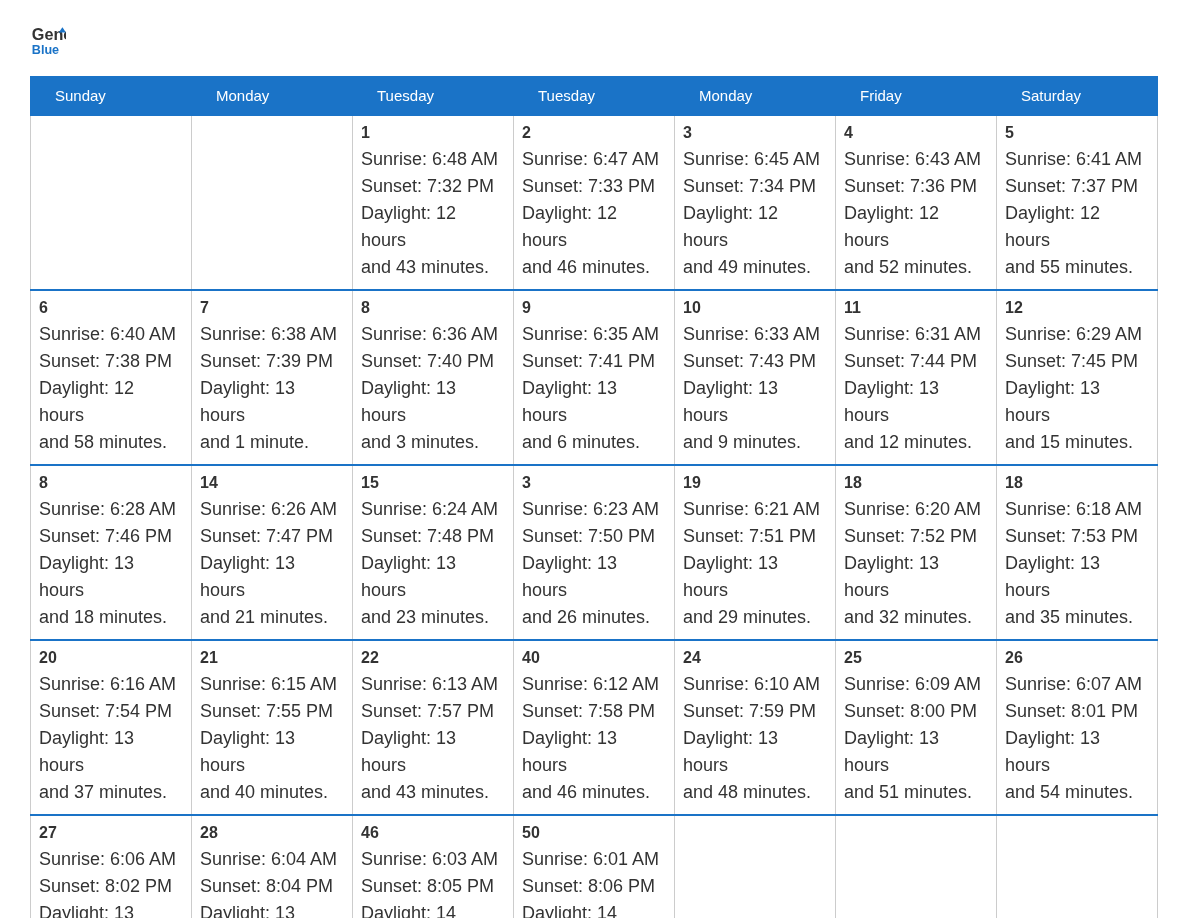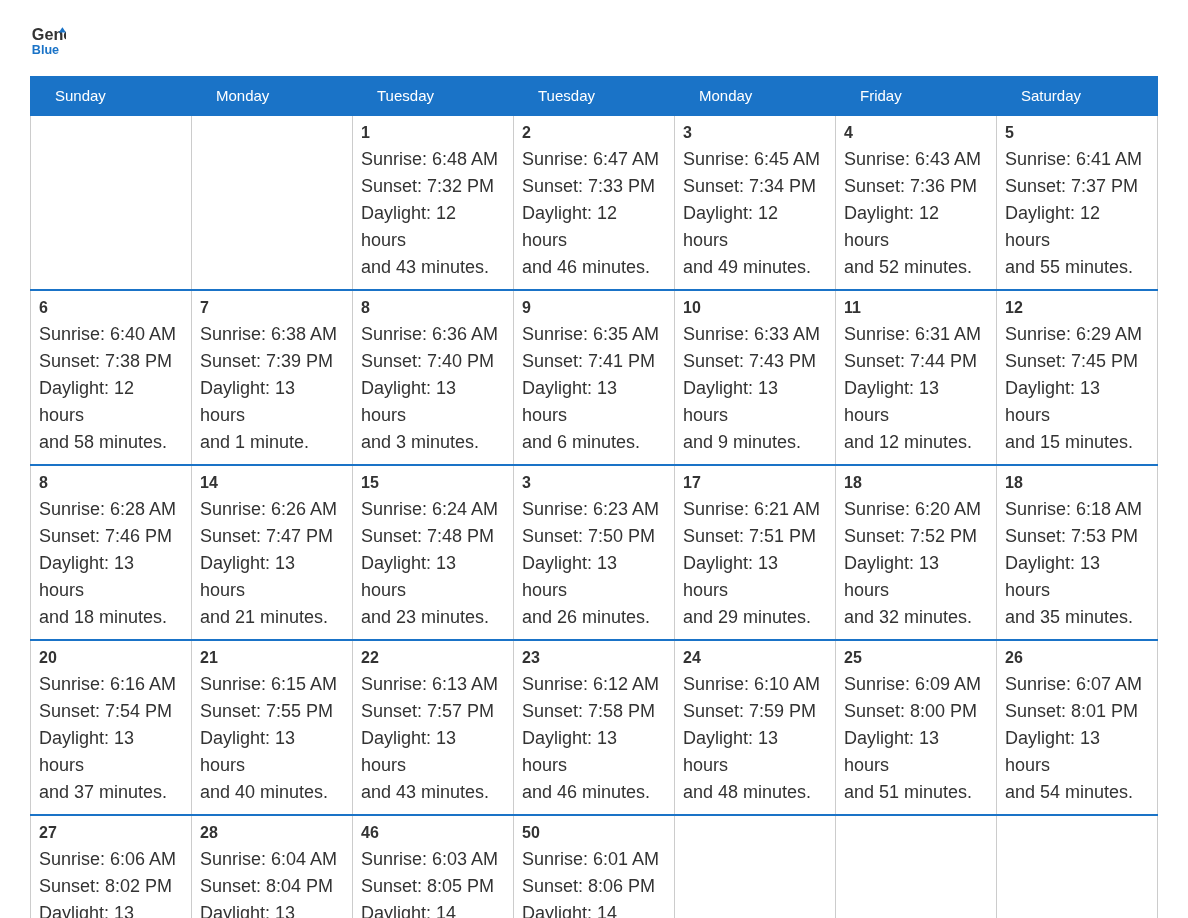--- a/index.html
+++ b/index.html
@@ -175,21 +175,21 @@
         </td>
         <td>
           <span class="day-number">15</span>
           <div class="day-info">Sunrise: 6:24 AM<br>Sunset: 7:48 PM<br>Daylight: 13 hours<br>and 23 minutes.</div>
         </td>
         <td>
           <span class="day-number">3</span>
           <div class="day-info">Sunrise: 6:23 AM<br>Sunset: 7:50 PM<br>Daylight: 13 hours<br>and 26 minutes.</div>
         </td>
         <td>
-          <span class="day-number">17</span>
+          <span class="day-number">19</span>
           <div class="day-info">Sunrise: 6:21 AM<br>Sunset: 7:51 PM<br>Daylight: 13 hours<br>and 29 minutes.</div>
         </td>
         <td>
           <span class="day-number">18</span>
           <div class="day-info">Sunrise: 6:20 AM<br>Sunset: 7:52 PM<br>Daylight: 13 hours<br>and 32 minutes.</div>
         </td>
         <td>
           <span class="day-number">18</span>
           <div class="day-info">Sunrise: 6:18 AM<br>Sunset: 7:53 PM<br>Daylight: 13 hours<br>and 35 minutes.</div>
         </td>
@@ -201,21 +201,21 @@
         </td>
         <td>
           <span class="day-number">21</span>
           <div class="day-info">Sunrise: 6:15 AM<br>Sunset: 7:55 PM<br>Daylight: 13 hours<br>and 40 minutes.</div>
         </td>
         <td>
           <span class="day-number">22</span>
           <div class="day-info">Sunrise: 6:13 AM<br>Sunset: 7:57 PM<br>Daylight: 13 hours<br>and 43 minutes.</div>
         </td>
         <td>
-          <span class="day-number">23</span>
+          <span class="day-number">40</span>
           <div class="day-info">Sunrise: 6:12 AM<br>Sunset: 7:58 PM<br>Daylight: 13 hours<br>and 46 minutes.</div>
         </td>
         <td>
           <span class="day-number">24</span>
           <div class="day-info">Sunrise: 6:10 AM<br>Sunset: 7:59 PM<br>Daylight: 13 hours<br>and 48 minutes.</div>
         </td>
         <td>
           <span class="day-number">25</span>
           <div class="day-info">Sunrise: 6:09 AM<br>Sunset: 8:00 PM<br>Daylight: 13 hours<br>and 51 minutes.</div>
         </td>

